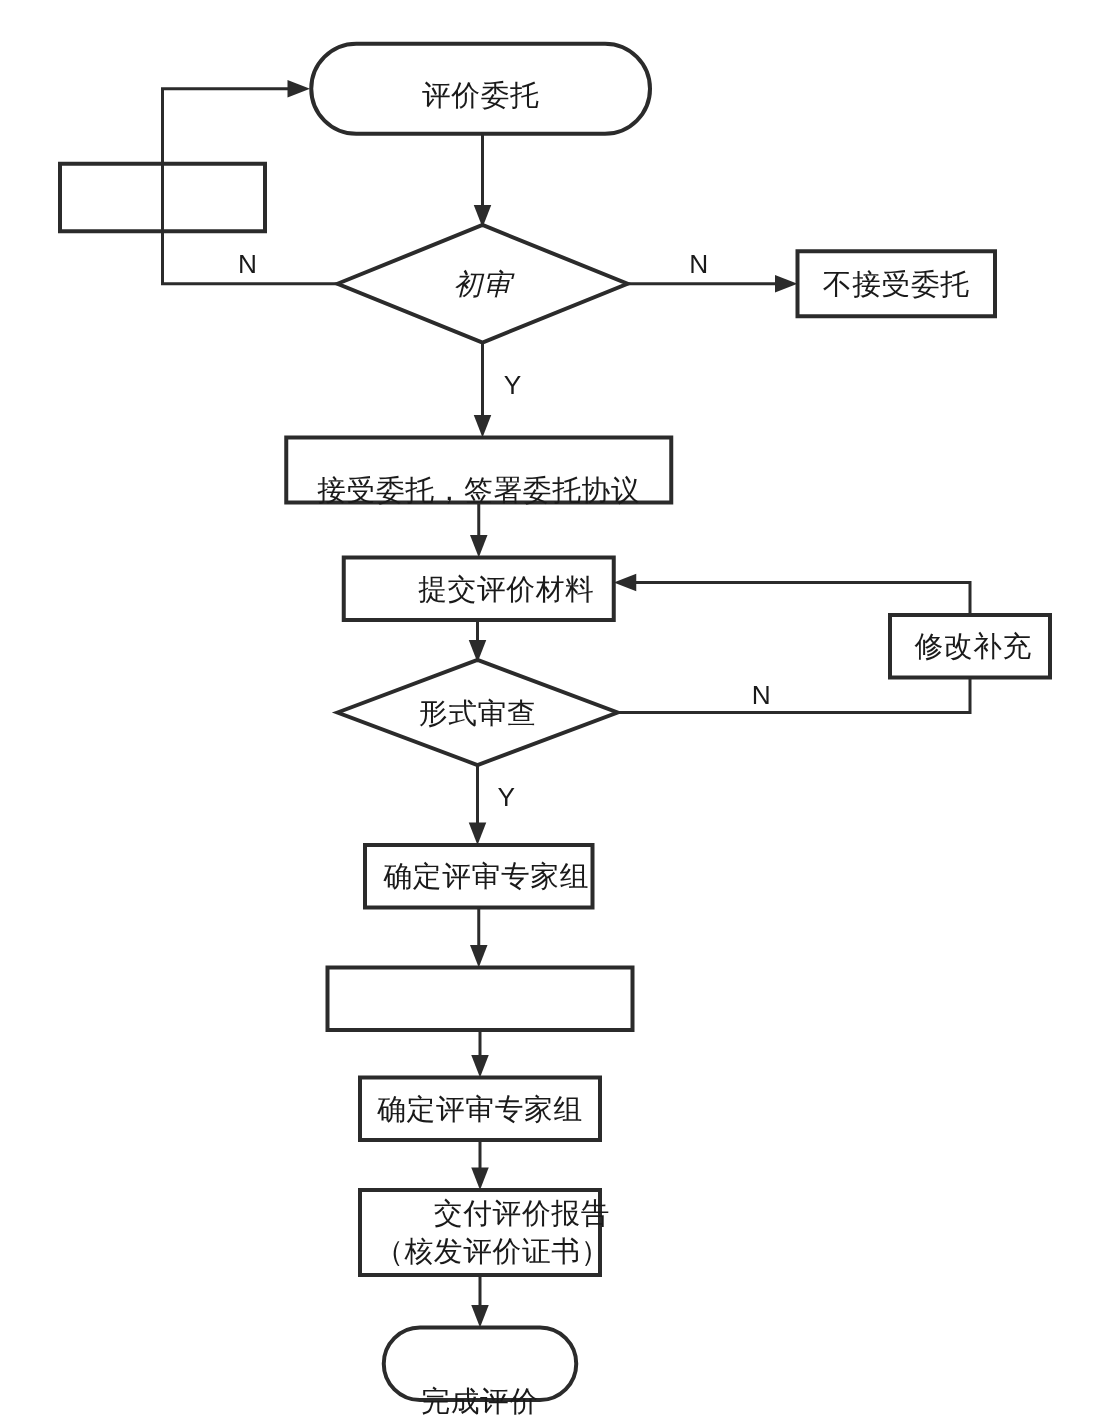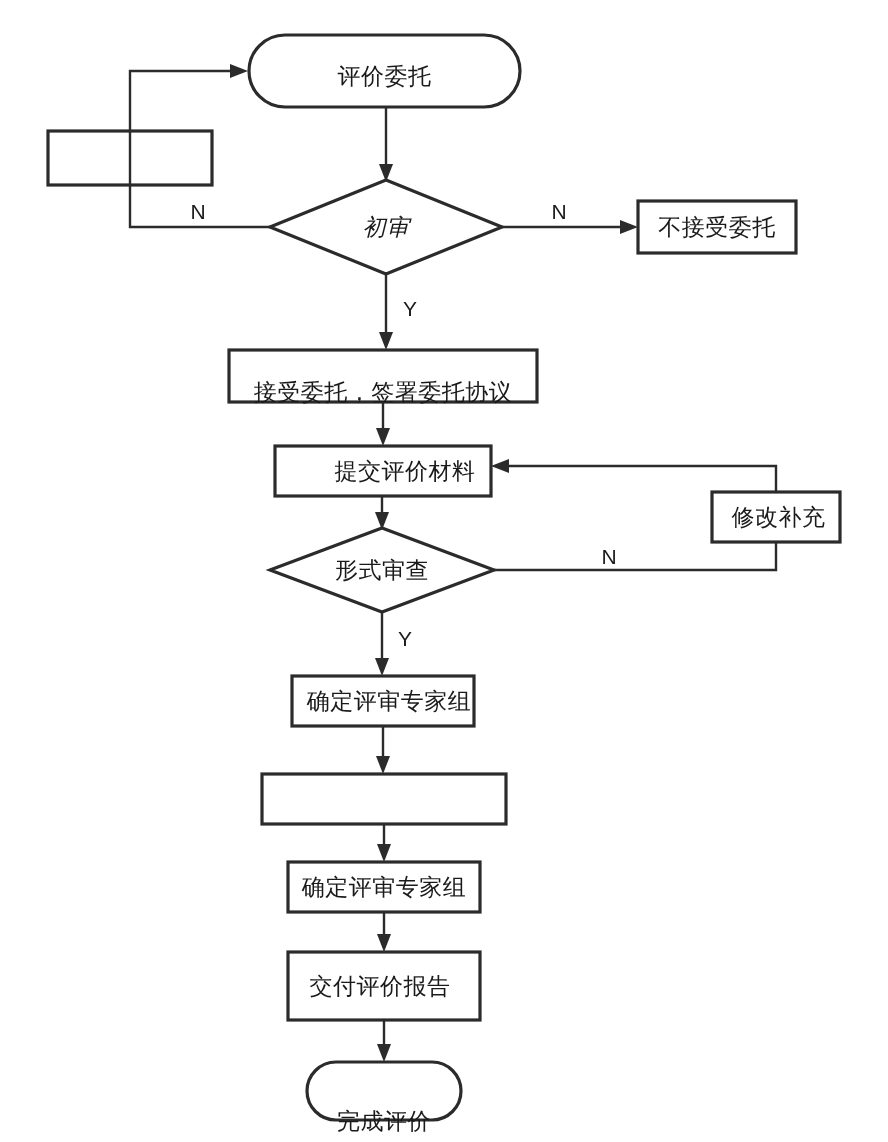--- a/index.html
+++ b/index.html
@@ -160,22 +160,23 @@
 
   <div class="node-label" style="left:280px; top:676px; width:182px; height:50px;padding-left:18px;">
     <span>确定评审专家组</span>
   </div>
 
 
   <div class="node-label" style="left:288px; top:862px; width:192px; height:50px;">
     <span>确定评审专家组</span>
   </div>
 
-  <div class="node-label" style="left:288px; top:952px; width:184px; height:68px;">
+  <div class="node-label" style="left:304px; top:952px; width:184px; height:68px;align-items:flex-end;">
     <span>交付评价报告</span>
+    <span>（核发评价证书）</span>
   </div>
 
   <div class="node-label" style="left:307px; top:1062px; width:154px; height:58px;margin-top:30px;">
     <span>完成评价</span>
   </div>
 
   <div class="edge-label" style="left:184px; top:200px; width:28px;">N</div>
 
   <div class="edge-label" style="left:545px; top:200px; width:28px;">N</div>
 

